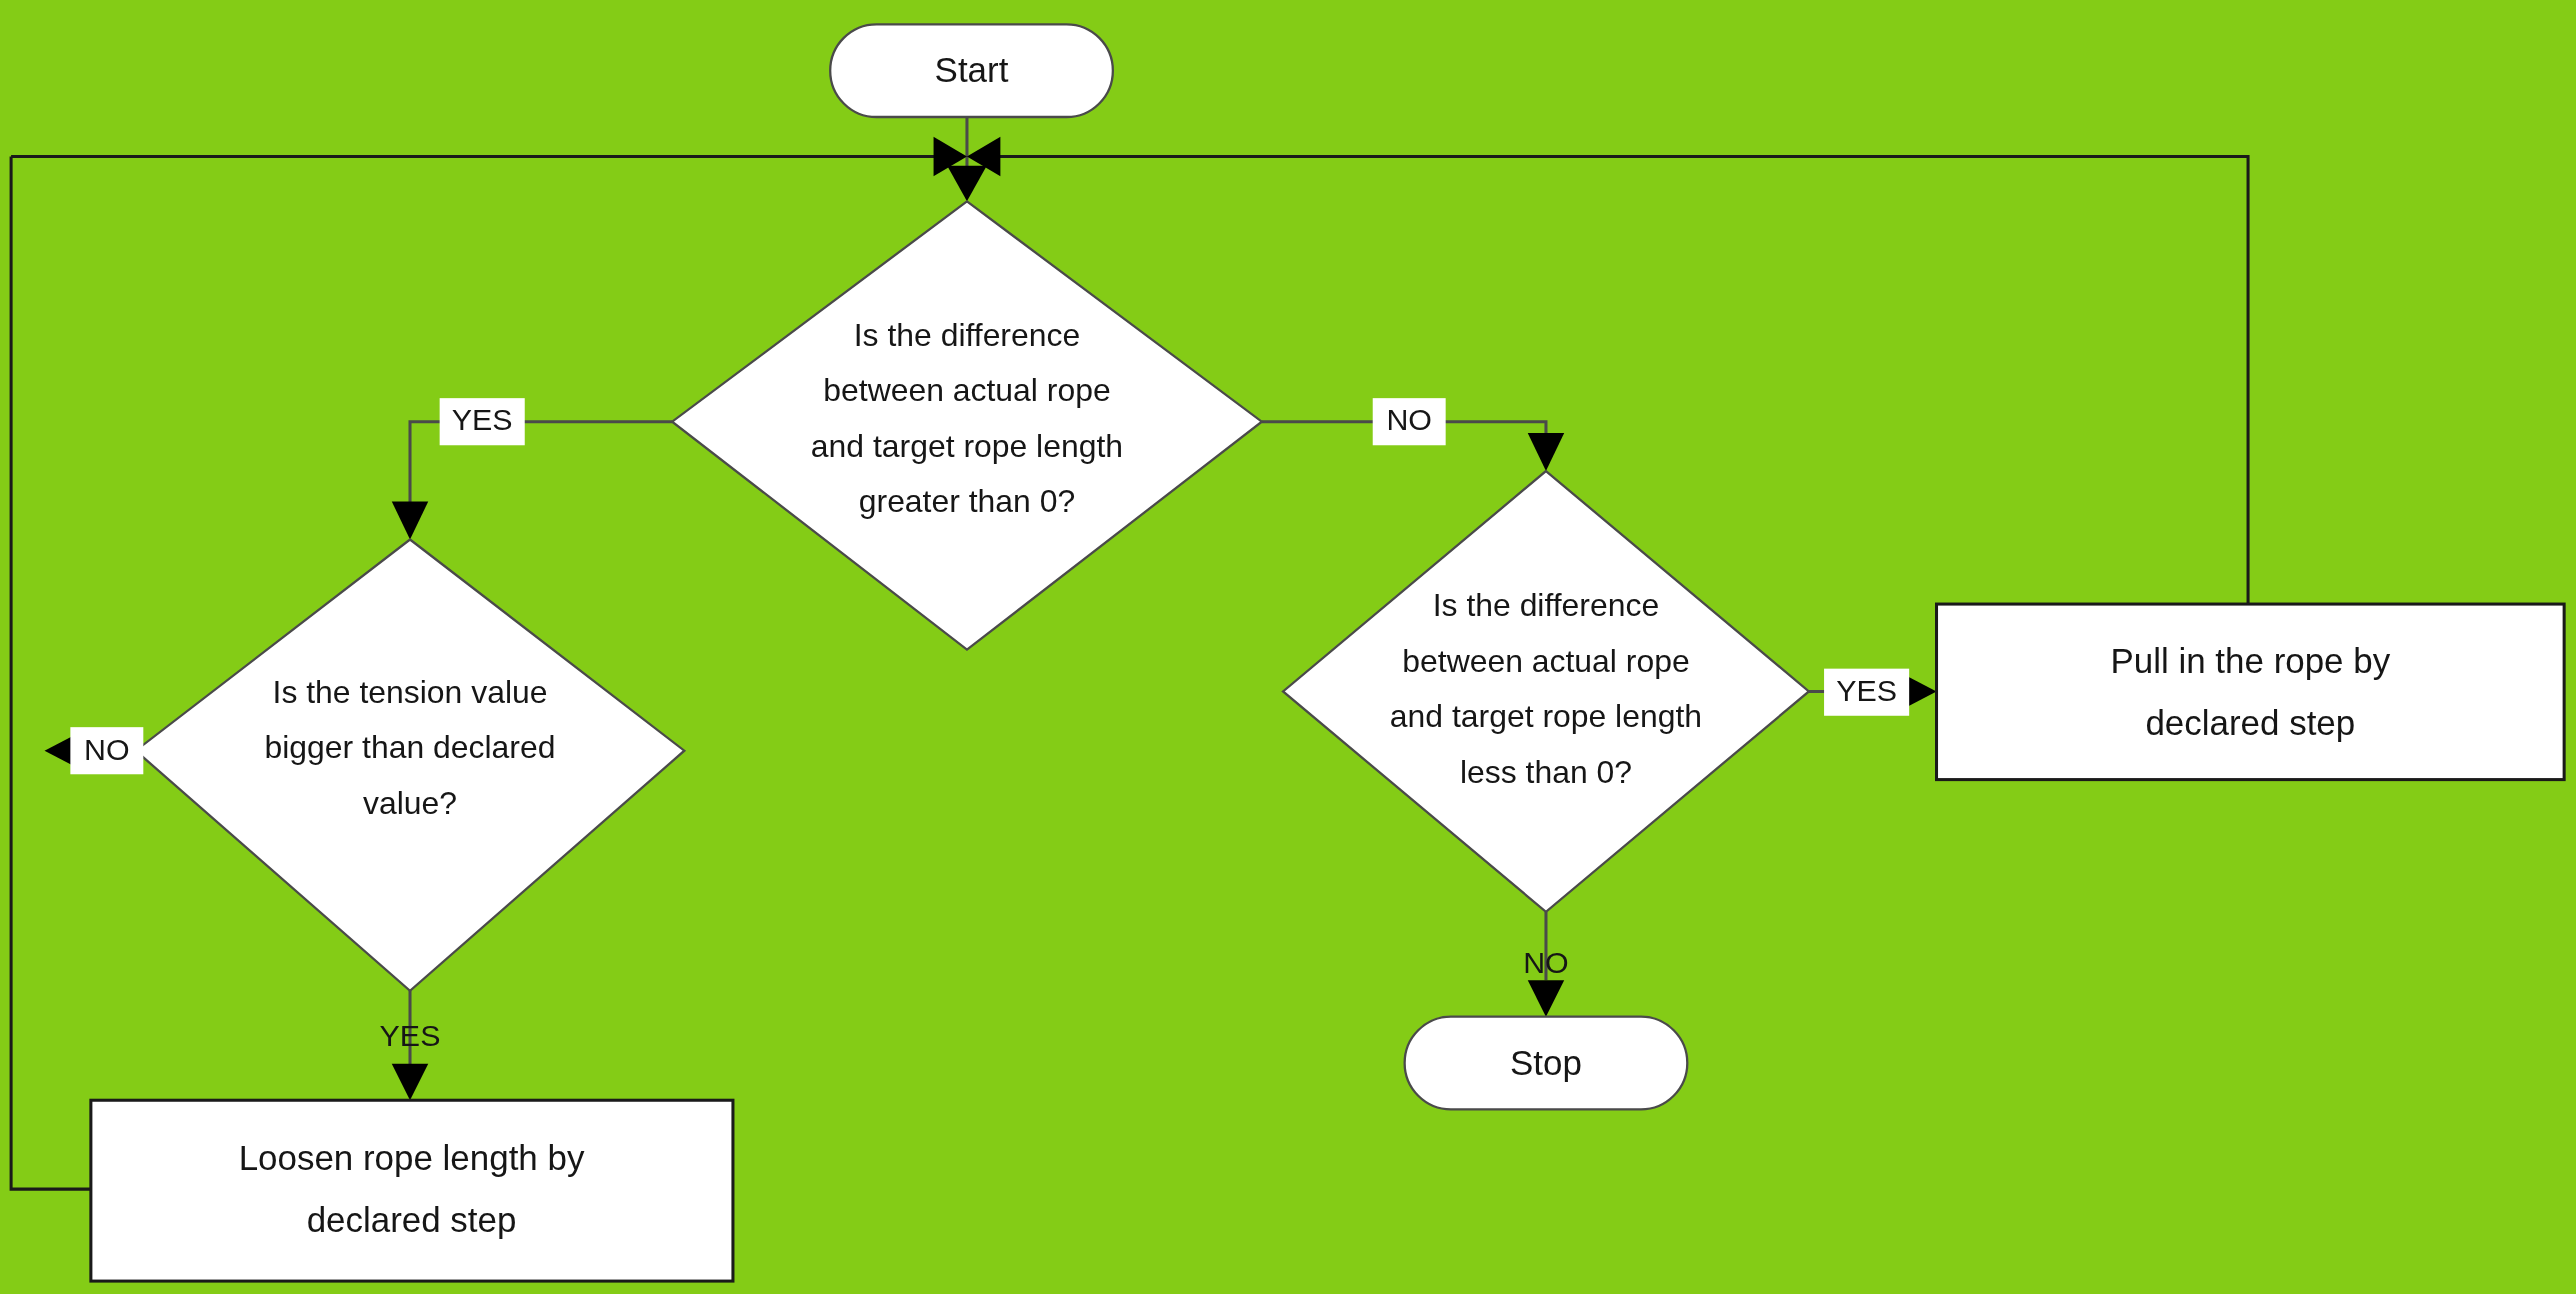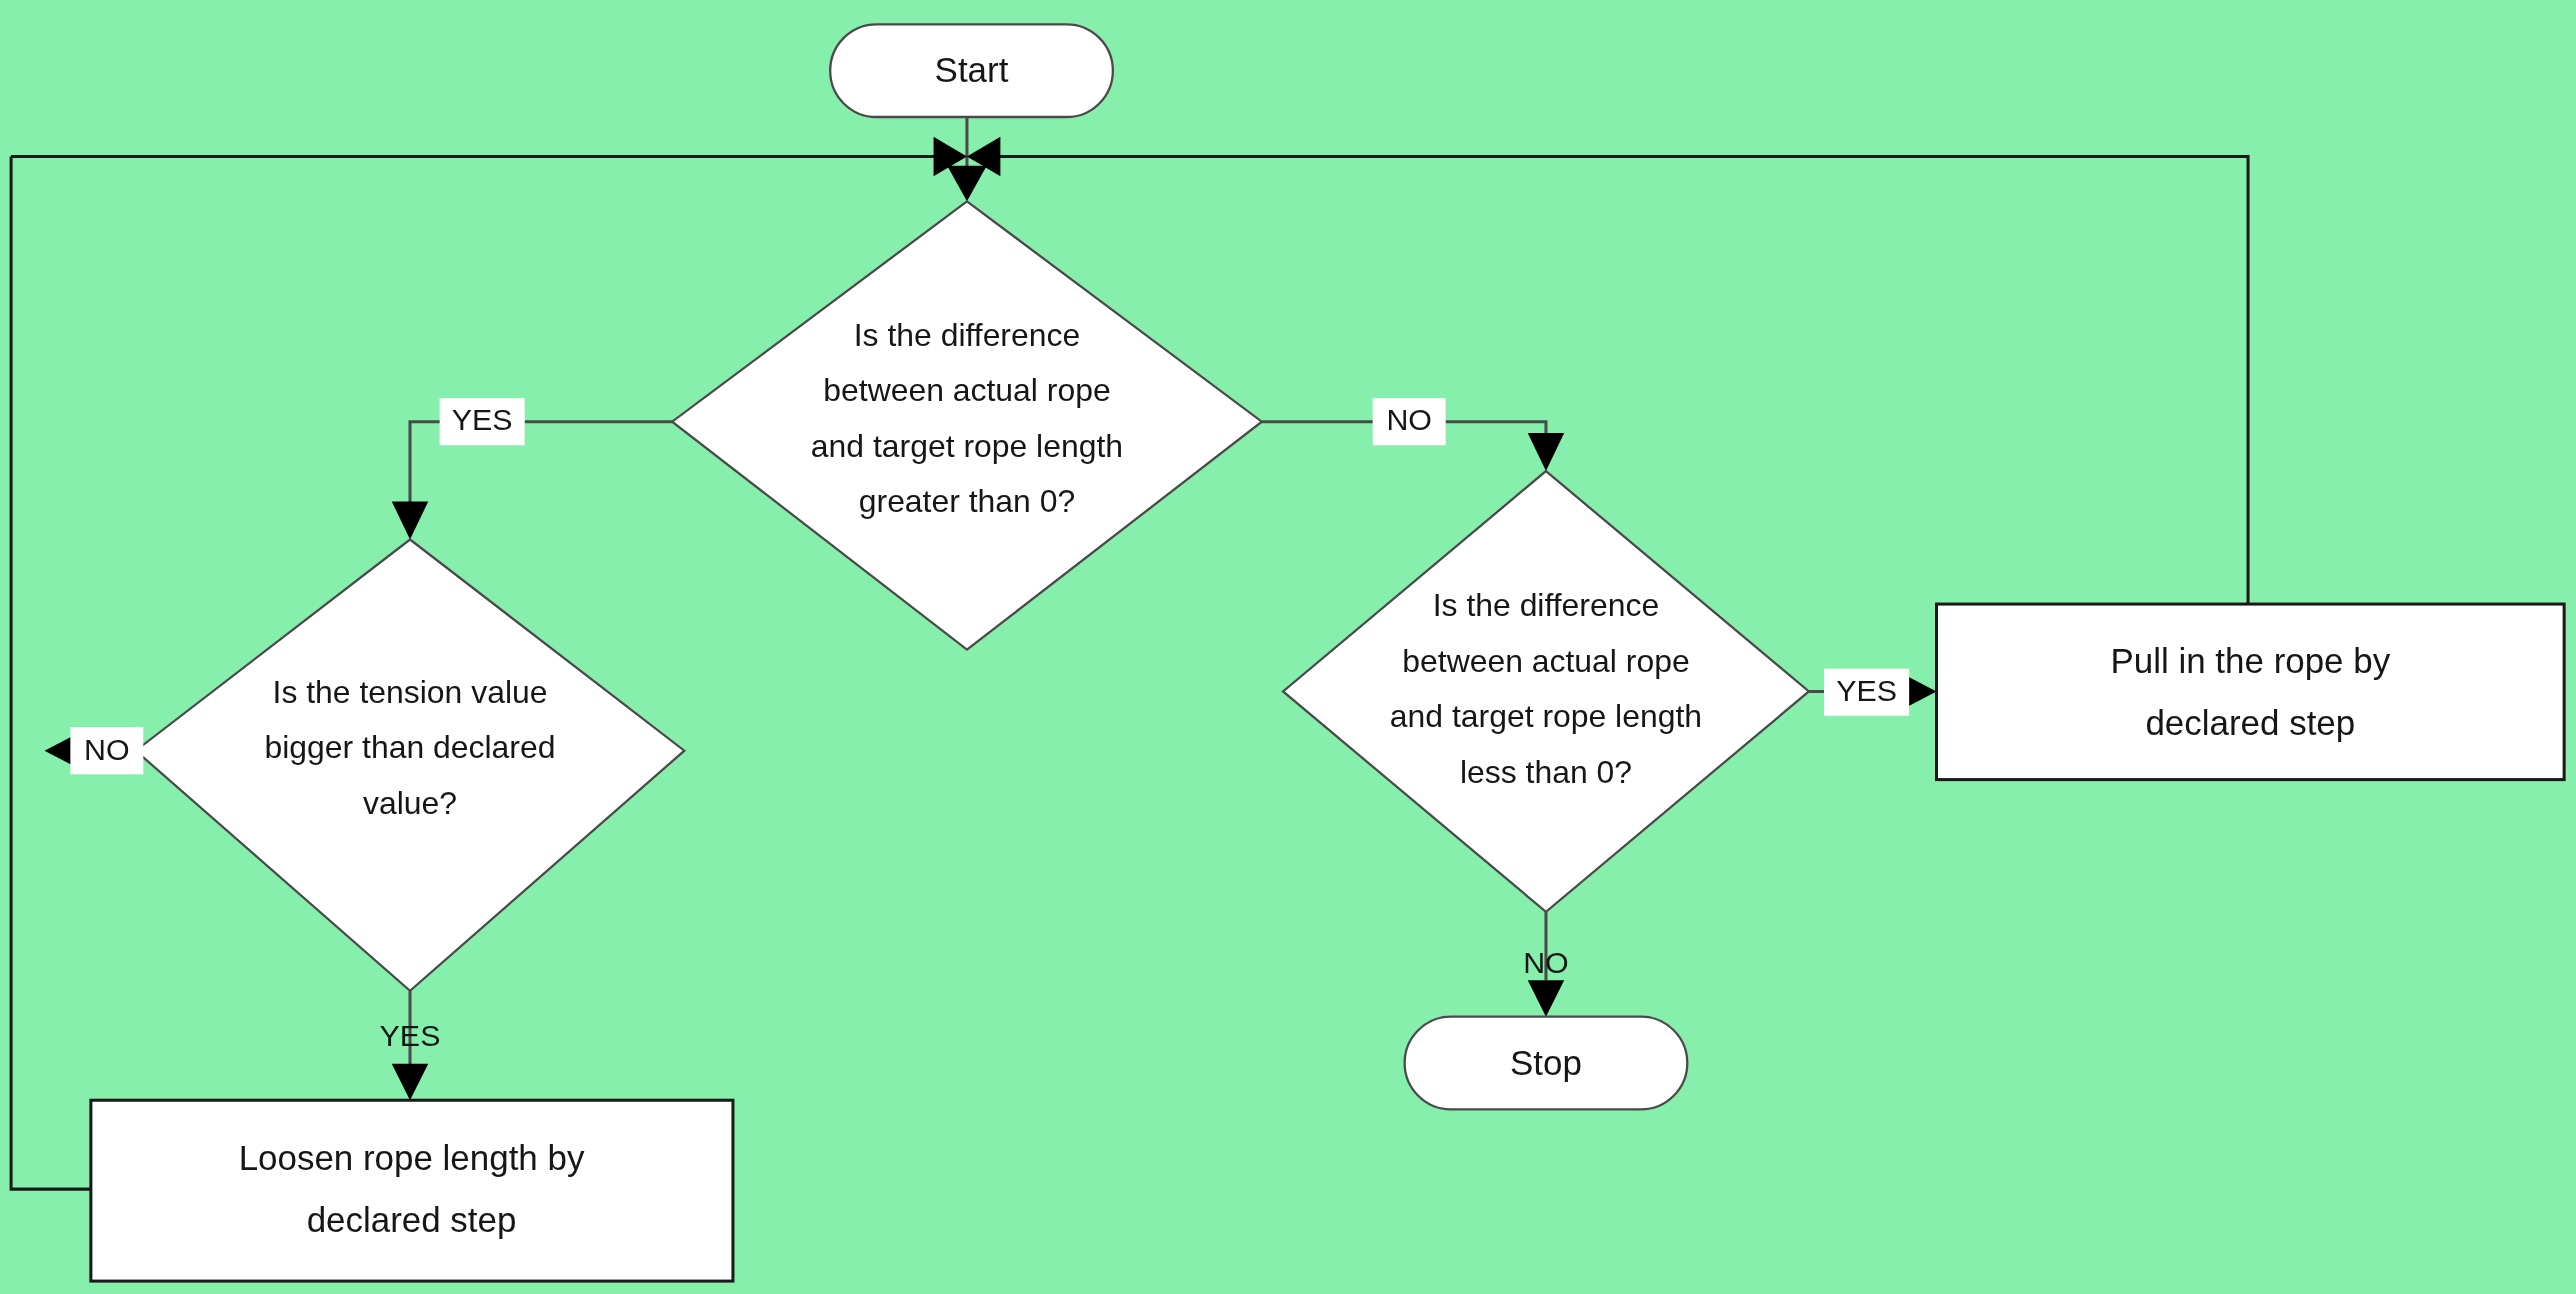--- a/index.html
+++ b/index.html
@@ -8,21 +8,21 @@
     padding: 0;
     background: #ffffff;
   }
   body {
     font-family: "Liberation Sans", sans-serif;
   }
   #canvas {
     position: relative;
     width: 2576px;
     height: 1294px;
-    background: #86efac;
+    background: #84cc16;
     overflow: hidden;
   }
   #flow-svg {
     position: absolute;
     top: 0;
     left: 0;
     width: 2576px;
     height: 1294px;
   }
   .node-text {

